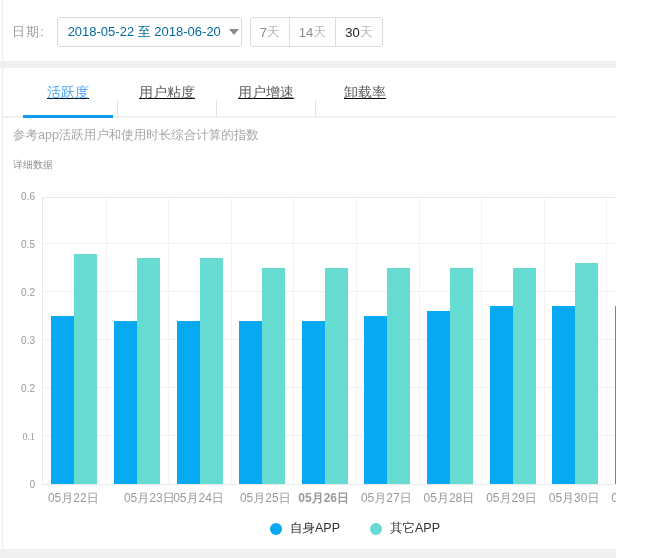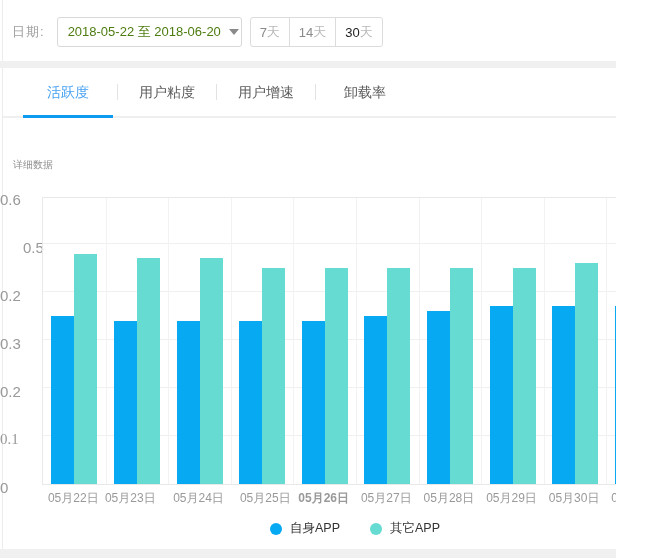--- a/index.html
+++ b/index.html
@@ -9,49 +9,49 @@
     -webkit-font-smoothing:antialiased;
   }
   .left-edge{position:absolute;left:2px;top:0;bottom:9px;width:1px;background:#ececec;}
   
   .date-row{position:absolute;top:17px;left:12px;height:30px;display:flex;align-items:center;}
   .date-label{font-size:13px;color:#a0a0a0;margin-right:12px;letter-spacing:1px;}
   .date-select{
     width:163px;height:28px;border:1px solid #d9d9d9;border-radius:3px;background:#fff;
     display:flex;align-items:center;justify-content:space-between;padding:0 10px;cursor:pointer;
   }
-  .date-select .val{font-size:13px;color:#4d7c0f;white-space:nowrap;}
+  .date-select .val{font-size:13px;color:#0369a1;white-space:nowrap;}
   .caret{width:0;height:0;border-left:5px solid transparent;border-right:5px solid transparent;
     border-top:6px solid #8a8a8a;margin-left:8px;}
   .qr-group{display:flex;margin-left:8px;}
   .qr{
     height:28px;border:1px solid #dcdcdc;background:#fff;display:flex;align-items:center;
     padding:0 9px;font-size:13px;cursor:pointer;margin-left:-1px;white-space:nowrap;
   }
   .qr:first-child{margin-left:0;border-radius:3px 0 0 3px;}
   .qr:last-child{border-radius:0 3px 3px 0;}
   .qr .num{color:#8a8a8a;}
   .qr .unit{color:#b8b8b8;}
   .qr.active .num{color:#222;}
   
   .band{position:absolute;top:61px;left:0;right:0;height:7px;background:#f0f0f0;}
   .bottom-band{position:absolute;bottom:0;left:0;right:0;height:9px;background:#f0f0f0;}
   
-  .tabs{position:absolute;top:68px;left:3px;right:0;height:48px;display:flex;align-items:center;
-    padding-left:20px;border-bottom:2px solid #efefef;}
+  .tabs{position:absolute;top:68px;left:3px;right:0;height:48px;display:flex;align-items:flex-end;
+    padding-left:20px;border-bottom:2px solid #efefef;text-decoration:underline;}
   .tab{width:90px;text-align:center;font-size:14px;color:#5a5a5a;cursor:pointer;position:relative;
     height:48px;line-height:48px;}
   .tab.active{color:#4aa3f2;}
   .tab.active::after{content:"";position:absolute;left:0;right:0;bottom:-2px;height:3px;background:#0f9af2;}
   .tab-divider{width:1px;height:16px;background:#e3e3e3;margin:0 4px;}
   
   .desc{position:absolute;top:127px;left:13px;font-size:12.5px;color:#a8a8a8;}
   .section-title{position:absolute;top:158px;left:13px;font-size:10px;color:#8f8f8f;}
   
-  .y-label{position:absolute;left:0;width:35px;text-align:left;font-size:15px;color:#999;}
+  .y-label{position:absolute;left:0;width:35px;text-align:right;font-size:10px;color:#999;}
   .plot{position:absolute;left:42px;top:197px;width:626px;height:288px;border:1px solid #e9e9e9;
     box-sizing:border-box;}
   .grid-h{position:absolute;left:0;right:0;height:1px;background:#f0f0f0;}
   .grid-v{position:absolute;top:0;bottom:0;width:1px;background:#f2f2f2;}
   .bar{position:absolute;bottom:0;}
   .x-label{position:absolute;top:490px;font-size:12px;color:#999;text-align:center;white-space:nowrap;}
   .legend{position:absolute;top:520px;left:42px;width:626px;display:flex;justify-content:center;
     align-items:center;gap:30px;}
   .legend-item{display:flex;align-items:center;gap:8px;cursor:pointer;}
   .legend-dot{width:12px;height:12px;border-radius:50%;}
@@ -90,30 +90,31 @@
   <div class="tabs">
     <div class="tab active">活跃度</div>
     <div class="tab-divider"></div>
     <div class="tab">用户粘度</div>
     <div class="tab-divider"></div>
     <div class="tab">用户增速</div>
     <div class="tab-divider"></div>
     <div class="tab">卸载率</div>
   </div>
 
+  <div class="desc">参考app活跃用户和使用时长综合计算的指数</div>
   <div class="section-title">详细数据</div>
 
   <div>
     <div id="y-axis">
         <div class="y-label" style="top: 479px;">0</div>
         <div class="y-label" style="top: 431px; font-family: Liberation Serif, serif;">0.1</div>
         <div class="y-label" style="top: 383px;">0.2</div>
         <div class="y-label" style="top: 335px;">0.3</div>
         <div class="y-label" style="top: 287px;">0.2</div>
-        <div class="y-label" style="top: 239px; margin-left: 23px;">0.5</div>
+        <div class="y-label" style="top: 239px;">0.5</div>
         <div class="y-label" style="top: 191px;">0.6</div>
       </div>
     <div class="plot" id="plot">
         <div class="grid-h" style="bottom: 48px;"></div>
         <div class="grid-h" style="bottom: 96px;"></div>
         <div class="grid-h" style="bottom: 144px;"></div>
         <div class="grid-h" style="bottom: 192px;"></div>
         <div class="grid-h" style="bottom: 240px;"></div>
         <div class="grid-v" style="left: 62.6px;"></div>
         <div class="grid-v" style="left: 125.2px;"></div>
@@ -140,21 +141,21 @@
         <div class="bar" style="left: 406.9px; width: 23px; height: 216px; background: rgb(101, 219, 209);"></div>
         <div class="bar" style="left: 446.5px; width: 23px; height: 177.6px; background: rgb(6, 169, 242);"></div>
         <div class="bar" style="left: 469.5px; width: 23px; height: 216px; background: rgb(101, 219, 209);"></div>
         <div class="bar" style="left: 509.1px; width: 23px; height: 177.6px; background: rgb(6, 169, 242);"></div>
         <div class="bar" style="left: 532.1px; width: 23px; height: 220.8px; background: rgb(101, 219, 209);"></div>
         <div class="bar" style="left: 571.7px; width: 23px; height: 177.6px; background: rgb(6, 169, 242);"></div>
         <div class="bar" style="left: 594.7px; width: 23px; height: 225.6px; background: rgb(101, 219, 209);"></div>
       </div>
     <div id="x-axis">
         <div class="x-label" style="left: 42px; width: 62.6px;">05月22日</div>
-        <div class="x-label" style="left: 99px; width: 62.6px; text-align: center;">05月23日</div>
+        <div class="x-label" style="left: 118px; width: 62.6px; text-align: center;">05月23日</div>
         <div class="x-label" style="left: 167.2px; width: 62.6px;">05月24日</div>
         <div class="x-label" style="left: 234px; width: 62.6px;">05月25日</div>
         <div class="x-label" style="left: 292.4px; width: 62.6px; font-weight: bold;">05月26日</div>
         <div class="x-label" style="left: 355px; width: 62.6px;">05月27日</div>
         <div class="x-label" style="left: 417.6px; width: 62.6px;">05月28日</div>
         <div class="x-label" style="left: 480.2px; width: 62.6px;">05月29日</div>
         <div class="x-label" style="left: 542.8px; width: 62.6px;">05月30日</div>
         <div class="x-label" style="left: 605.4px; width: 62.6px;">05月31日</div>
       </div>
     <div class="legend" id="legend">

